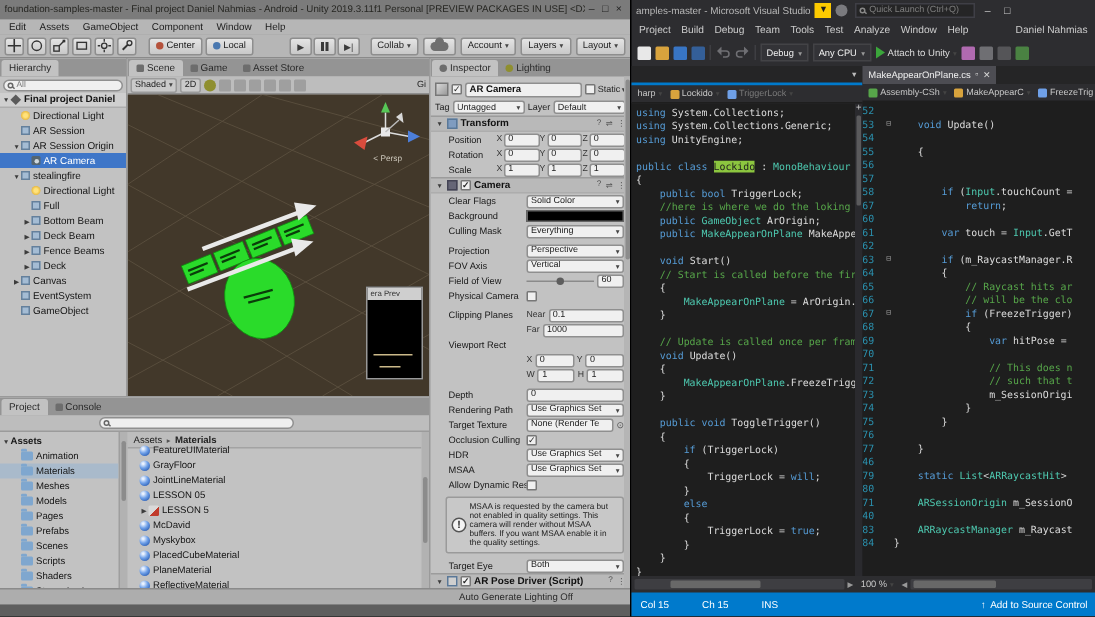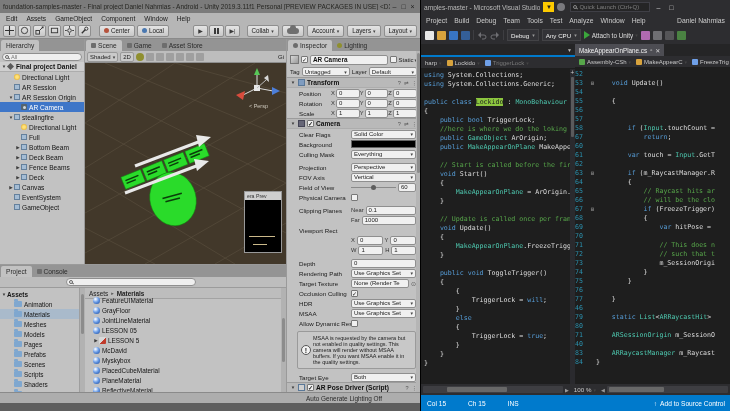--- a/index.html
+++ b/index.html
@@ -969,42 +969,44 @@
             <span class="navdrop dim">
               <span class="navic field"></span>
               <span>TriggerLock</span>
               <span class="darr">▾</span>
             </span>
           </div>
         <div class="v-code padded">
           <div>
               <div class="cl"><span class="ct"><span class="k">using</span> System.Collections;</span></div>
               <div class="cl"><span class="ct"><span class="k">using</span> System.Collections.Generic;</span></div>
+              <div class="cl"><span class="ct"><span class="k">using</span> UnityEngine;</span></div>
               <div class="cl"><span class="ct"></span></div>
               <div class="cl"><span class="ct"><span class="k">public</span> <span class="k">class</span> <span class="sym">Lockido</span> : <span class="t">MonoBehaviour</span></span></div>
               <div class="cl"><span class="ct">{</span></div>
               <div class="cl"><span class="ct">    <span class="k">public</span> <span class="k">bool</span> TriggerLock;</span></div>
               <div class="cl"><span class="ct">    <span class="c">//here is where we do the loking</span></span></div>
               <div class="cl"><span class="ct">    <span class="k">public</span> <span class="t">GameObject</span> ArOrigin;</span></div>
               <div class="cl"><span class="ct">    <span class="k">public</span> <span class="t">MakeAppearOnPlane</span> MakeAppea</span></div>
               <div class="cl"><span class="ct"></span></div>
+              <div class="cl"><span class="ct">    <span class="k">void</span> Start()</span></div>
               <div class="cl"><span class="ct">    <span class="c">// Start is called before the fir</span></span></div>
-              <div class="cl"><span class="ct">    <span class="k">void</span> Start()</span></div>
               <div class="cl"><span class="ct">    {</span></div>
               <div class="cl"><span class="ct">        <span class="t">MakeAppearOnPlane</span> = ArOrigin.G</span></div>
               <div class="cl"><span class="ct">    }</span></div>
               <div class="cl"><span class="ct"></span></div>
               <div class="cl"><span class="ct">    <span class="c">// Update is called once per fram</span></span></div>
               <div class="cl"><span class="ct">    <span class="k">void</span> Update()</span></div>
               <div class="cl"><span class="ct">    {</span></div>
               <div class="cl"><span class="ct">        <span class="t">MakeAppearOnPlane</span>.FreezeTrigg</span></div>
               <div class="cl"><span class="ct">    }</span></div>
               <div class="cl"><span class="ct"></span></div>
               <div class="cl"><span class="ct">    <span class="k">public</span> <span class="k">void</span> ToggleTrigger()</span></div>
               <div class="cl"><span class="ct">    {</span></div>
+              <div class="cl"><span class="ct">        <span class="k">if</span> (TriggerLock)</span></div>
               <div class="cl"><span class="ct">        {</span></div>
               <div class="cl"><span class="ct">            TriggerLock = <span class="k">will</span>;</span></div>
               <div class="cl"><span class="ct">        }</span></div>
               <div class="cl"><span class="ct">        <span class="k">else</span></span></div>
               <div class="cl"><span class="ct">        {</span></div>
               <div class="cl"><span class="ct">            TriggerLock = <span class="k">true</span>;</span></div>
               <div class="cl"><span class="ct">        }</span></div>
               <div class="cl"><span class="ct">    }</span></div>
               <div class="cl"><span class="ct">}</span></div>
             </div>

